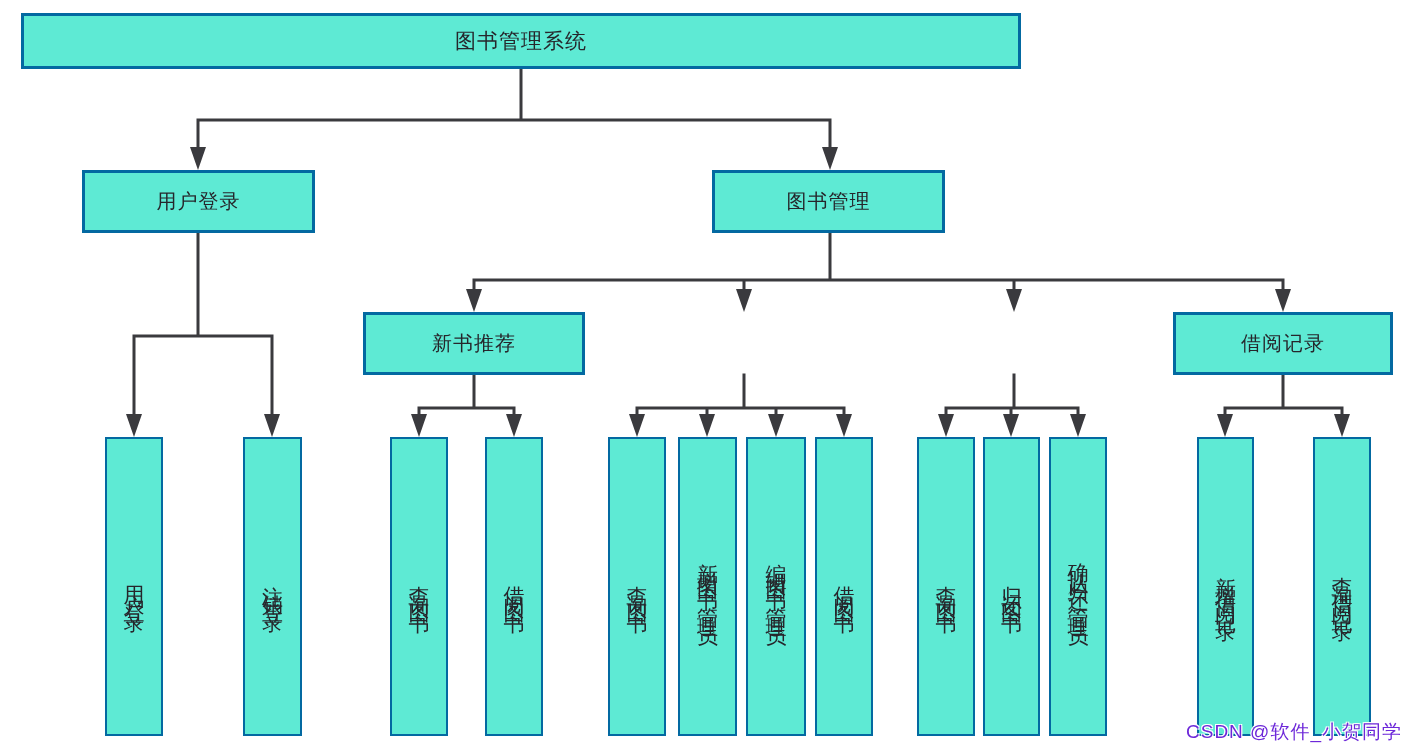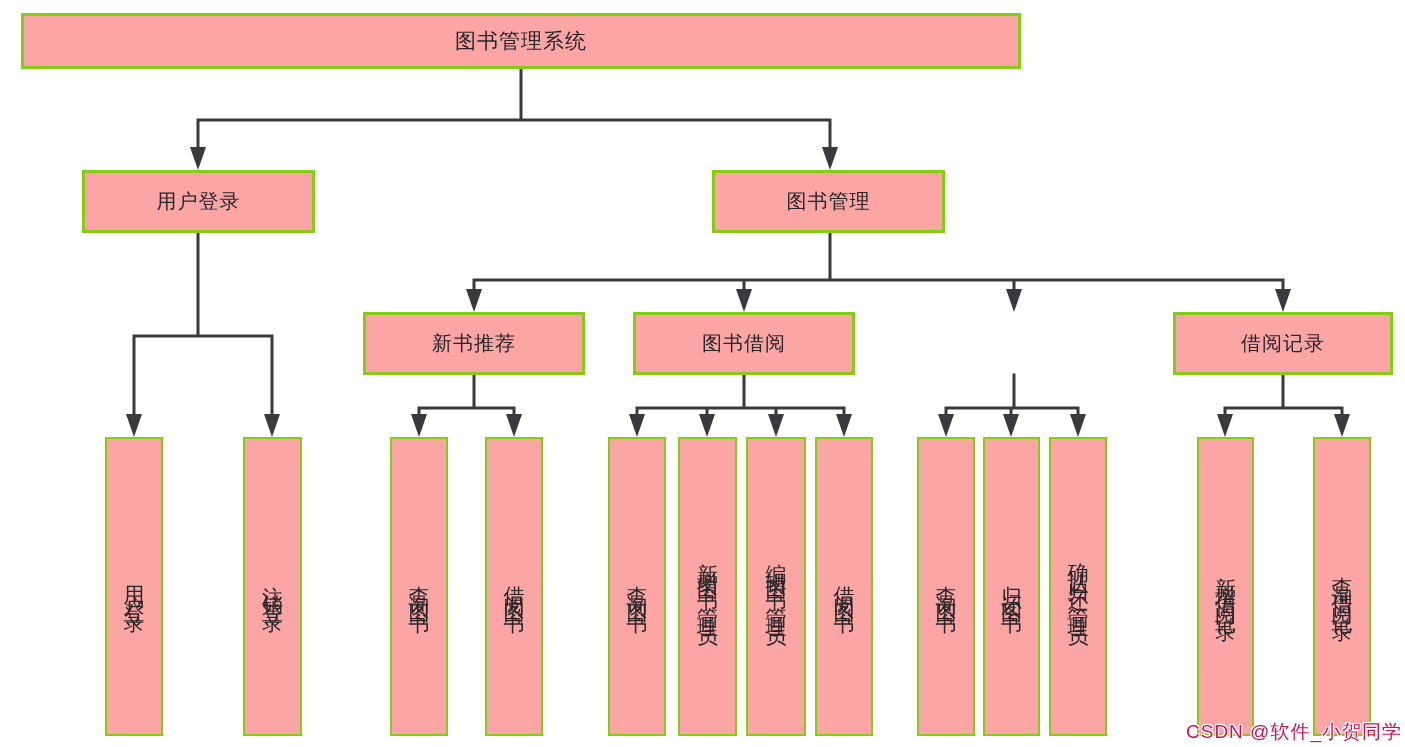--- a/index.html
+++ b/index.html
@@ -8,22 +8,22 @@
     position:relative;
     width:1405px; height:747px;
     background:#ffffff;
     font-family:"Liberation Sans","DejaVu Sans",sans-serif;
     overflow:hidden;
   }
   svg.wires { position:absolute; left:0; top:0; width:1405px; height:747px; }
   .box {
     position:absolute;
     box-sizing:border-box;
-    background:#fca5a5;
-    border:3px solid #84cc16;
+    background:#5eead4;
+    border:3px solid #0369a1;
     display:flex;
     align-items:center;
     justify-content:center;
     color:#26262b;
     text-align:center;
   }
   .lvl1 { left:21px; top:13px; width:1000px; height:56px; font-size:21px; letter-spacing:1px; }
   .lvl2 { top:170px; width:233px; height:63px; font-size:20px; letter-spacing:1px; }
   .lvl3 { top:312px; width:222px; height:63px; font-size:20px; letter-spacing:1px; }
   .leaf {
@@ -35,21 +35,21 @@
     writing-mode:vertical-rl;
     text-orientation:mixed;
     letter-spacing:9px;
     line-height:1.05;
     display:block;
   }
   .watermark {
     position:absolute;
     left:1186px; top:719px;
     font-size:19px;
-    color:#be185d;
+    color:#6d28d9;
     letter-spacing:1px;
     white-space:nowrap;
     z-index:5;
     text-shadow:-1px -1px 0 #fff, 1px -1px 0 #fff, -1px 1px 0 #fff, 1px 1px 0 #fff;
   }
 </style>
 </head>
 <body>
 
 <div class="canvas">
@@ -93,21 +93,20 @@
       <polygon points="1334,414 1350,414 1342,437"></polygon>
     </g>
   </svg>
 
   <div class="box lvl1">图书管理系统</div>
 
   <div class="box lvl2" style="left:82px">用户登录</div>
   <div class="box lvl2" style="left:712px">图书管理</div>
 
   <div class="box lvl3" style="left:363px">新书推荐</div>
-  <div class="box lvl3" style="left:633px">图书借阅</div>
   <div class="box lvl3" style="left:1173px;width:220px">借阅记录</div>
 
   <div class="box leaf" style="left:105px">
     <span>用户登录</span>
   </div>
   <div class="box leaf" style="left:243px;width:59px">
     <span>注销登录</span>
   </div>
 
   <div class="box leaf" style="left:390px">

